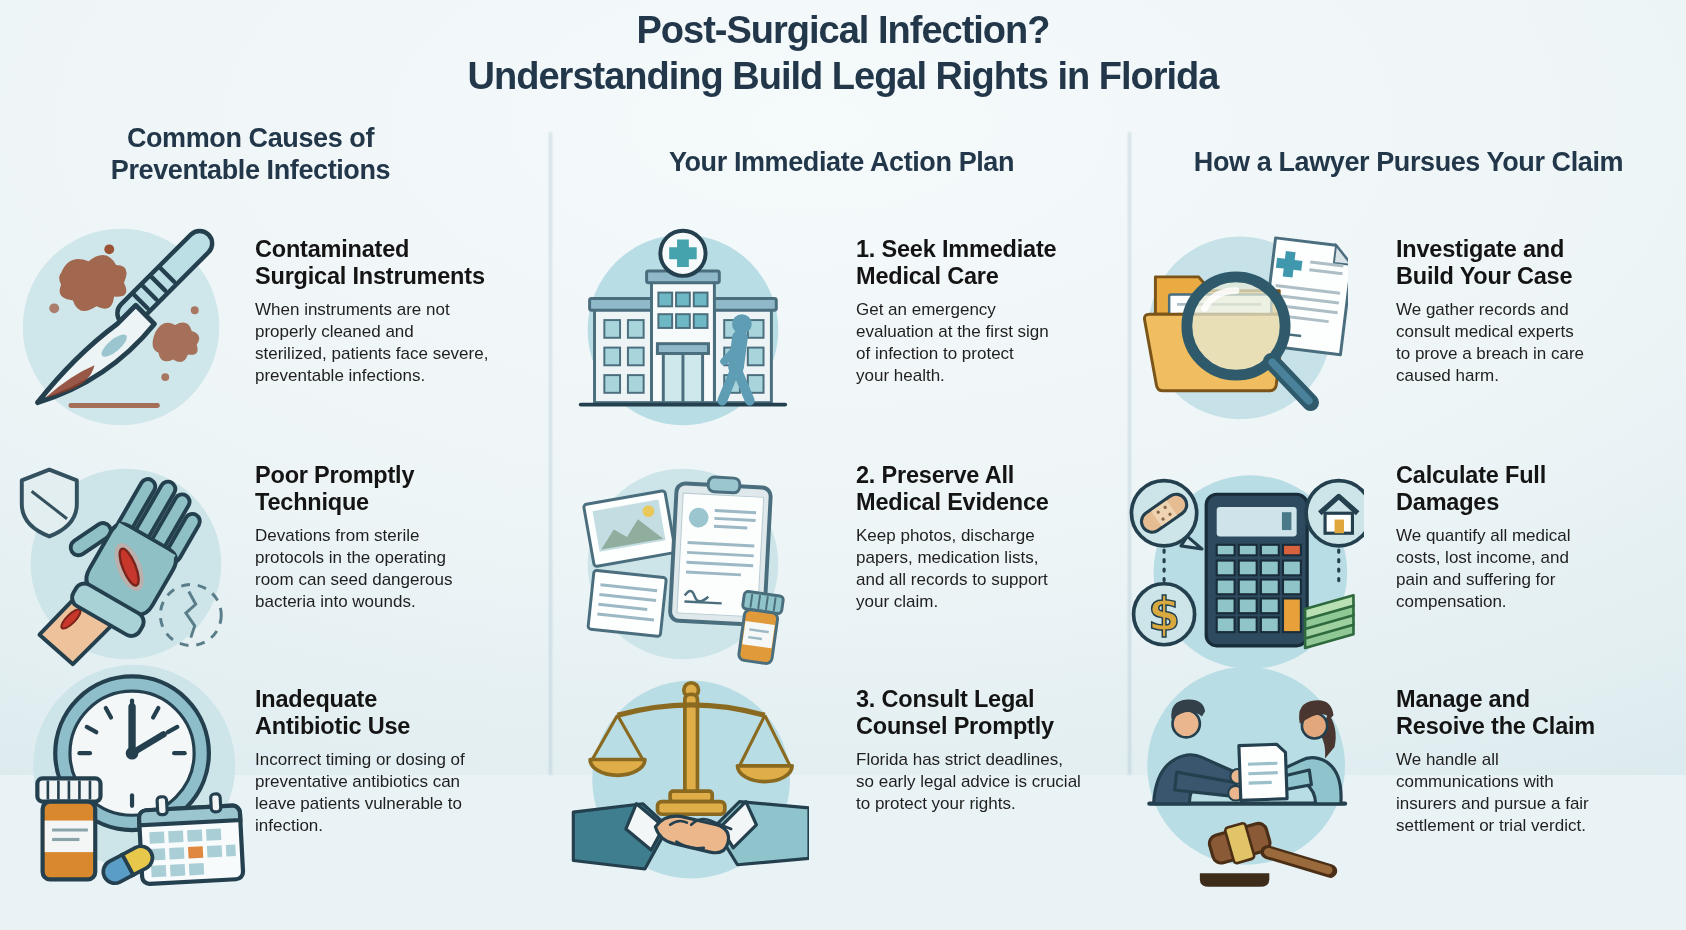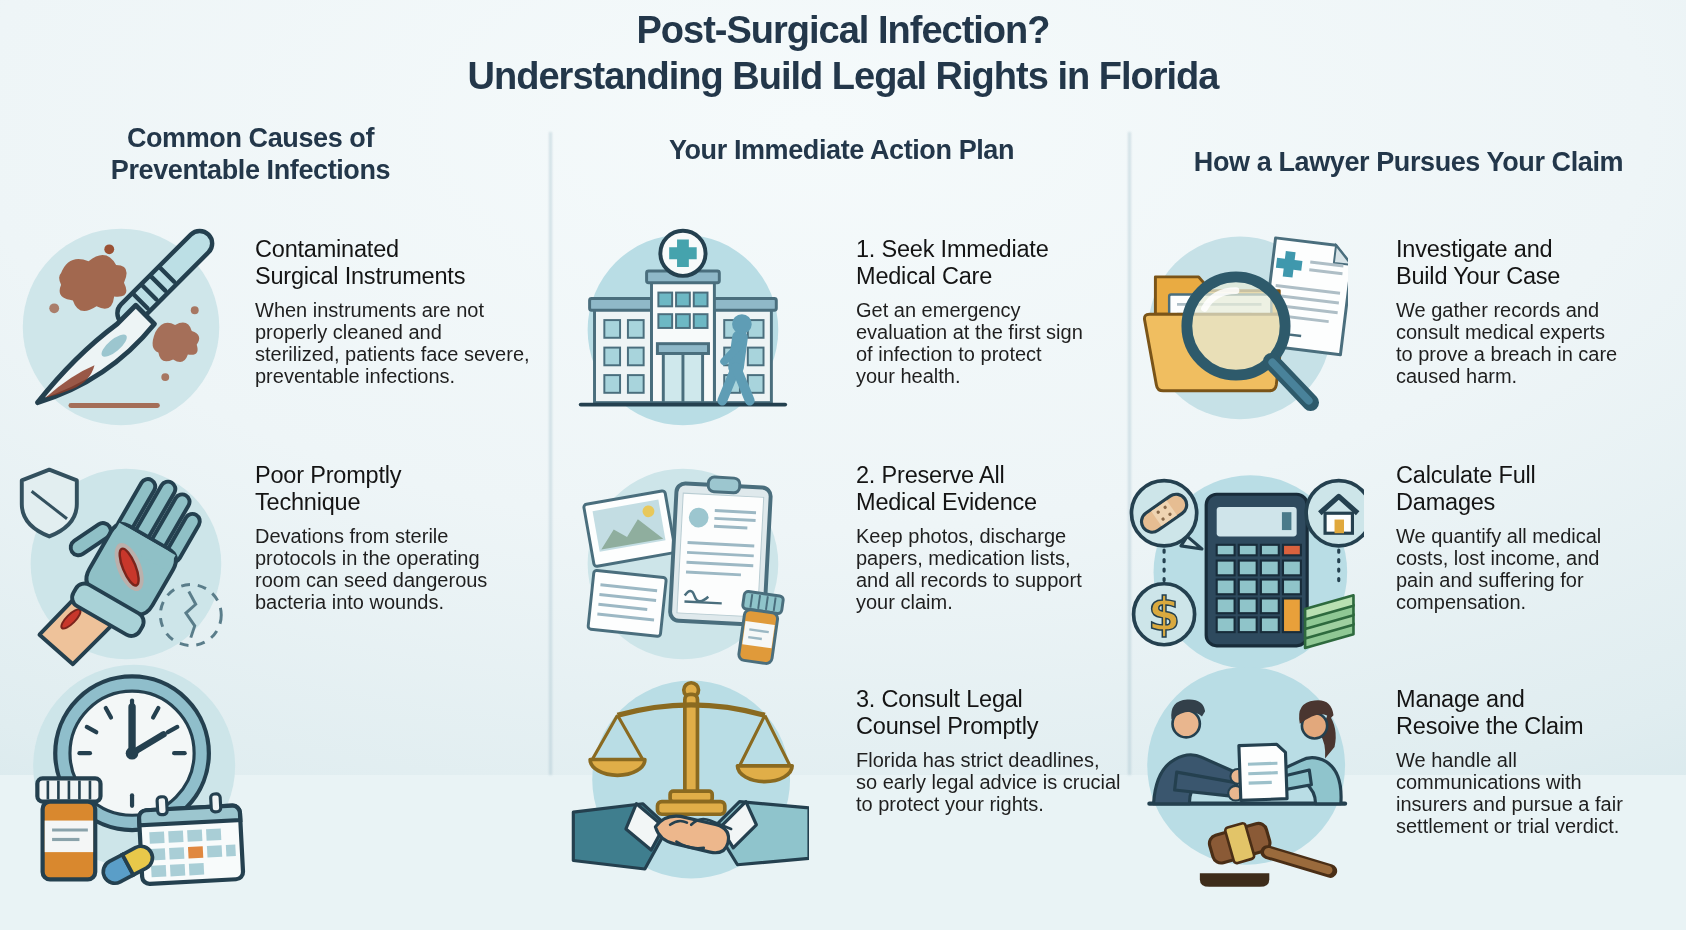--- a/index.html
+++ b/index.html
@@ -6,35 +6,35 @@
   html,body{width:1686px;height:930px}
   body{font-family:"Liberation Sans","DejaVu Sans",sans-serif;overflow:hidden;background:#e9f3f5}
   .page{position:relative;width:1686px;height:775px;
     background:radial-gradient(118% 125% at 48% 16%, #f5fafb 0%, #eef5f7 42%, #e0edf0 74%, #cde2e7 100%);}
   .title{position:absolute;top:8px;left:0;width:100%;text-align:center;color:#23374a;font-weight:bold;letter-spacing:-1px}
   .title .t1{font-size:38px;line-height:45px}
   .title .t2{font-size:38px;line-height:47px}
   .colhead{position:absolute;font-size:27px;line-height:32px;font-weight:bold;color:#23374a;
     text-align:center;white-space:pre-line;letter-spacing:-.4px}
   .ch1{left:28px;top:122px;width:445px}
-  .ch2{left:553px;top:134px;width:577px}
+  .ch2{left:553px;top:146px;width:577px}
   .ch3{left:1136px;top:146px;width:545px}
   .divider{position:absolute;top:132px;bottom:0;width:3px;background:rgba(146,180,192,.34);filter:blur(1px)}
   .dv1{left:549px}.dv2{left:1128px}
   .icon{position:absolute;width:226px;height:226px}
   .icon.lg{width:242px;height:242px}
   .icon svg{width:100%;height:100%;display:block}
   .c1{left:10px}.c2{left:567px}.c3{left:1122px}
   .r1{top:212px}.r2{top:448px}.r3{top:648px}
   .itext{position:absolute;width:292px}
   .tc1{left:255px}.tc2{left:856px}.tc3{left:1396px}
   .tr1{top:236px}.tr2{top:462px}.tr3{top:686px}
-  .itext h3{font-size:23.5px;line-height:27px;font-weight:normal;color:#141414;white-space:pre-line;
+  .itext h3{font-size:23.5px;line-height:27px;font-weight:bold;color:#141414;white-space:pre-line;
     margin-bottom:9px;letter-spacing:-.2px}
-  .itext p{font-size:20px;line-height:22px;color:#1f1f1f;white-space:pre-line}
+  .itext p{font-size:17px;line-height:22px;color:#1f1f1f;white-space:pre-line}
 </style>
 </head>
 <body>
 
 <div class="page">
 
   <header class="title">
     <div class="t1">Post-Surgical Infection?</div>
     <div class="t2">Understanding Build Legal Rights in Florida</div>
   </header>
@@ -401,20 +401,28 @@
 preventable infections.</p>
   </div>
   <div class="itext tc1 tr2">
     <h3>Poor Promptly
 Technique</h3>
     <p>Devations from sterile
 protocols in the operating
 room can seed dangerous
 bacteria into wounds.</p>
   </div>
+  <div class="itext tc1 tr3">
+    <h3>Inadequate
+Antibiotic Use</h3>
+    <p>Incorrect timing or dosing of
+preventative antibiotics can
+leave patients vulnerable to
+infection.</p>
+  </div>
 
   <div class="itext tc2 tr1">
     <h3>1. Seek Immediate
 Medical Care</h3>
     <p>Get an emergency
 evaluation at the first sign
 of infection to protect
 your health.</p>
   </div>
   <div class="itext tc2 tr2">

